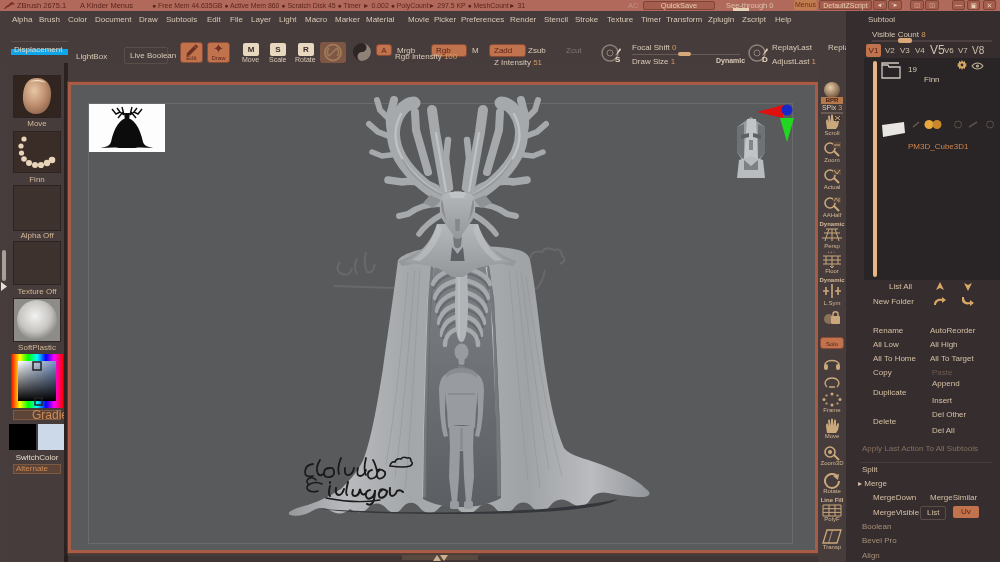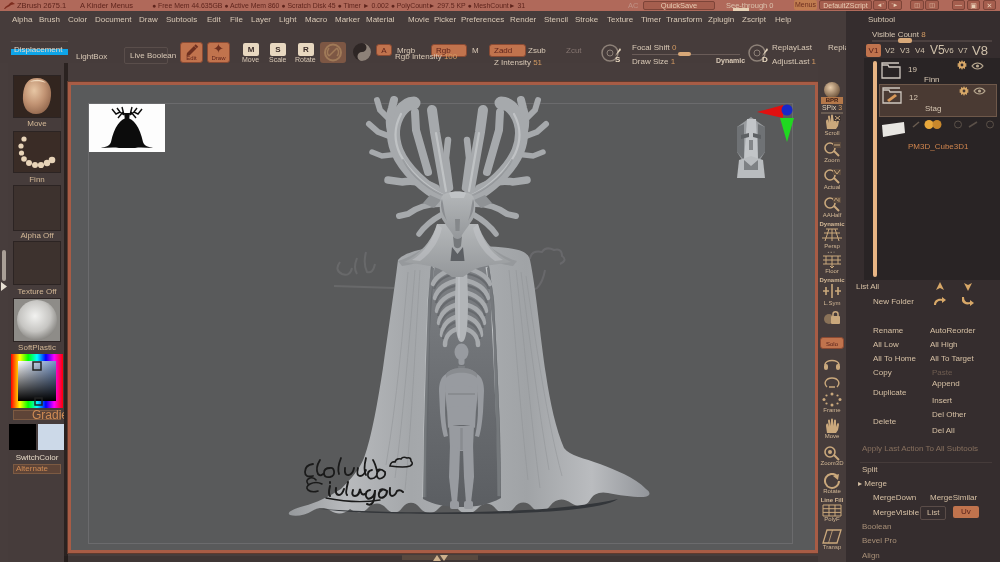--- a/index.html
+++ b/index.html
@@ -617,76 +617,60 @@
     <div class="abs" style="left:52px;top:27px;width:14px;height:5px;background:#d8a878;border-radius:2px"></div>
 
     <div class="abs" style="left:20px;top:33px;width:128px;height:13px">
       <div class="abs" style="left:0px;width:15px;height:13px;background:#c0734d;border-radius:2px;color:#56201a;text-align:center;line-height:13px;font-size:8px">V1</div>
       <span class="abs" style="left:19px;line-height:13px;font-size:8px">V2</span>
       <span class="abs" style="left:34px;line-height:13px;font-size:8px">V3</span>
       <span class="abs" style="left:49px;line-height:13px;font-size:8px">V4</span>
       <span class="abs" style="left:64px;line-height:13px;font-size:12px">V5</span>
       <span class="abs" style="left:78px;line-height:13px;font-size:8px">V6</span>
       <span class="abs" style="left:92px;line-height:13px;font-size:8px">V7</span>
-      <span class="abs" style="left:106px;line-height:13px;font-size:13px">V8</span>
+      <span class="abs" style="left:106px;line-height:13px;font-size:10px">V8</span>
     </div>
 
     <div class="abs" style="left:18px;top:47px;width:136px;height:222px;background:#292425">
       <div class="abs" style="left:9px;top:3px;width:4px;height:216px;background:#e8b584;border-radius:2px"></div>
 
       <svg class="abs" style="left:17px;top:4px" width="20" height="17" viewBox="0 0 20 17">
           <path d="M1 3 L7 3 L8 5 L19 5 L19 16 L1 16 Z M1 3 L1 1 L18 1" fill="none" stroke="#cfc8c0" stroke-width="1.3"></path>
         </svg>
       <div class="abs" style="left:44px;top:7px;color:#d6c6b2">19</div>
       <div class="abs" style="left:60px;top:17px;color:#d6c6b2">Finn</div>
       <svg class="abs" style="left:93px;top:2px" width="10" height="10" viewBox="0 0 10 10">
           <path d="M5 0 L6 2 L8 1 L8 3 L10 4 L8.5 5 L10 6 L8 7 L8 9 L6 8 L5 10 L4 8 L2 9 L2 7 L0 6 L1.5 5 L0 4 L2 3 L2 1 L4 2 Z" fill="#d8a868"></path>
           <circle cx="5" cy="5" r="1.4" fill="#332b2c"></circle>
         </svg>
       <svg class="abs" style="left:107px;top:4px" width="13" height="8" viewBox="0 0 13 8">
           <path d="M1 4 C4 0 9 0 12 4 C9 8 4 8 1 4 Z" fill="none" stroke="#b8a890" stroke-width="1.2"></path>
           <circle cx="6.5" cy="4" r="1.6" fill="#b8a890"></circle>
         </svg>
 
-      <div class="abs" style="left:15px;top:26px;width:118px;height:33px;background:#4a3a33;border:1px solid #6e584a">
-        <svg class="abs" style="left:2px;top:2px" width="20" height="17" viewBox="0 0 20 17">
-            <path d="M1 3 L7 3 L8 5 L19 5 L19 16 L1 16 Z M1 3 L1 1 L18 1" fill="none" stroke="#cfc8c0" stroke-width="1.3"></path>
-            <path d="M5 13 L13 7 L15 9 L7 15 Z" fill="#d89858"></path>
-          </svg>
-        <div class="abs" style="left:29px;top:8px;color:#d6c6b2">12</div>
-        <div class="abs" style="left:45px;top:19px;color:#d6c6b2">Stag</div>
-        <svg class="abs" style="left:79px;top:1px" width="10" height="10" viewBox="0 0 10 10">
-            <path d="M5 0 L6 2 L8 1 L8 3 L10 4 L8.5 5 L10 6 L8 7 L8 9 L6 8 L5 10 L4 8 L2 9 L2 7 L0 6 L1.5 5 L0 4 L2 3 L2 1 L4 2 Z" fill="#d8a868"></path>
-            <circle cx="5" cy="5" r="1.4" fill="#473a33"></circle>
-          </svg>
-        <svg class="abs" style="left:93px;top:2px" width="13" height="8" viewBox="0 0 13 8">
-            <path d="M1 4 C4 0 9 0 12 4 C9 8 4 8 1 4 Z" fill="none" stroke="#b8a890" stroke-width="1.2"></path>
-            <circle cx="6.5" cy="4" r="1.6" fill="#b8a890"></circle>
-          </svg>
-      </div>
 
       <div class="abs" style="left:47px;top:62px;width:86px;height:9px">
         <svg width="86" height="9" viewBox="0 0 86 9">
           <path d="M2 7 L8 2" stroke="#6a5c50" stroke-width="1.5"></path>
           <circle cx="18" cy="4.5" r="4.5" fill="#e8a83c"></circle>
             <circle cx="26" cy="4.5" r="4.5" fill="#c8882c"></circle>
           <circle cx="47" cy="4.5" r="3.5" fill="none" stroke="#5a5048"></circle>
           <path d="M58 7 L66 2" stroke="#5a5048" stroke-width="1.5"></path>
           <circle cx="79" cy="4.5" r="3.5" fill="none" stroke="#5a5048"></circle>
         </svg>
       </div>
 
       <svg class="abs" style="left:16px;top:62px" width="26" height="18" viewBox="0 0 26 18">
           <path d="M2 5 L24 2 L25 13 L3 17 Z" fill="#e8e6e2"></path>
         </svg>
       <div class="abs" style="left:44px;top:84px;color:#d0854e">PM3D_Cube3D1</div>
     </div>
 
     <div class="abs" style="left:0;top:269px;width:154px;height:282px;color:#d6c0a4;font-size:8px">
-      <span class="abs" style="left:10px;top:2px">List All</span>
+      <span class="abs" style="left:43px;top:2px">List All</span>
       <svg class="abs" style="left:89px;top:2px" width="10" height="9" viewBox="0 0 10 9">
           <path d="M5 0 L9 8 L5 6 L1 8 Z" fill="#d8a868"></path>
         </svg>
       <svg class="abs" style="left:117px;top:2px" width="10" height="9" viewBox="0 0 10 9">
           <path d="M5 9 L9 1 L5 3 L1 1 Z" fill="#d8a868"></path>
         </svg>
       <span class="abs" style="left:27px;top:17px">New Folder</span>
       <svg class="abs" style="left:87px;top:17px" width="13" height="9" viewBox="0 0 13 9">
           <path d="M1 8 C1 3 5 1 9 2 L9 0 L13 3 L9 6 L9 4 C6 3 3 5 3 8 Z" fill="#d8a868"></path>
         </svg>

